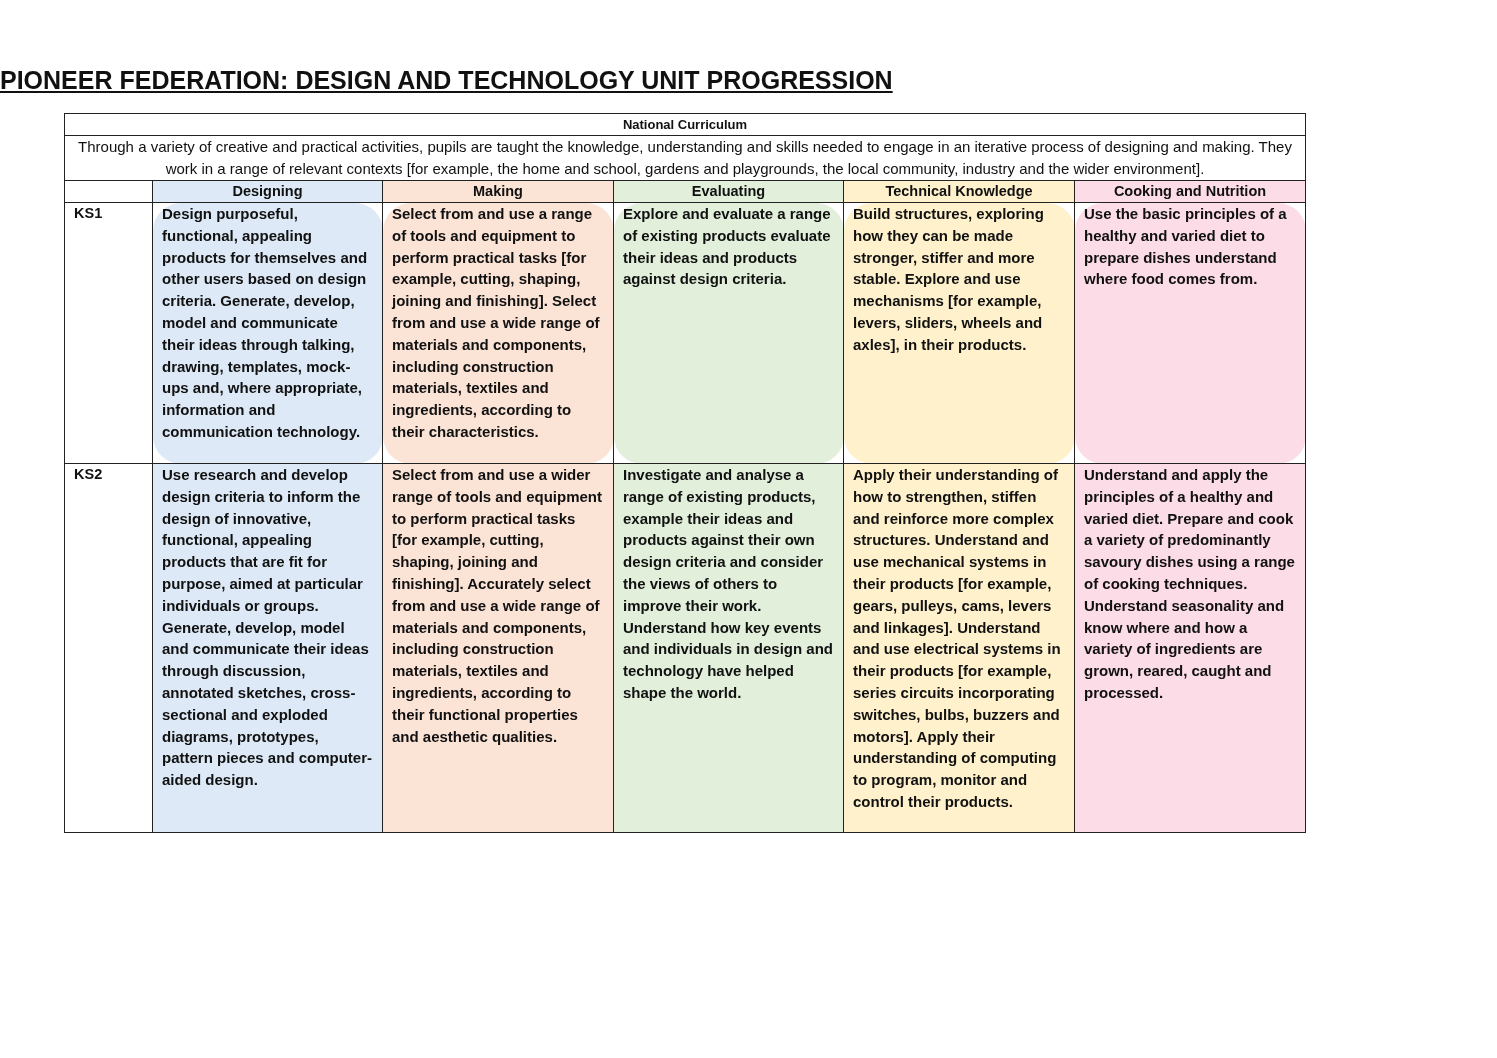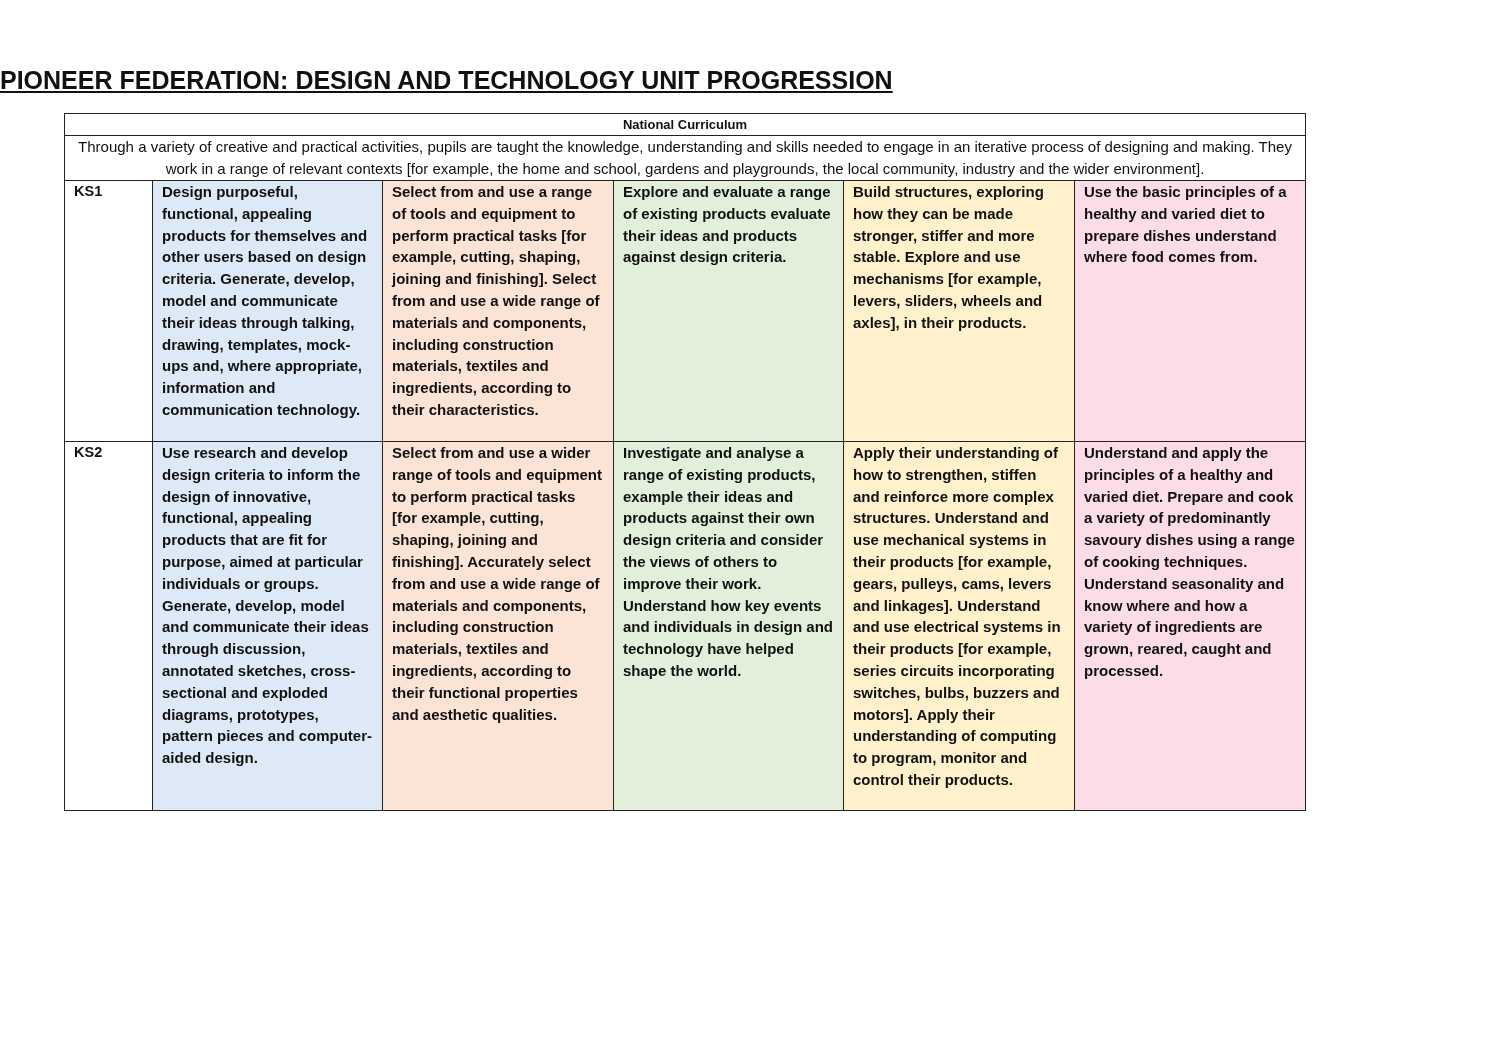--- a/index.html
+++ b/index.html
@@ -15,21 +15,21 @@
   table.grid td, table.grid th { border: 1px solid #222; vertical-align: top; padding: 0 9px; }
   .nc-head { text-align: center; font-weight: bold; font-size: 13px; height: 21px; padding: 0; line-height: 21px; }
   .nc-text { text-align: center; font-size: 15px; padding: 0 6px; line-height: 22px; }
   .col-head th { font-weight: bold; font-size: 14.5px; text-align: center; height: 21px; line-height: 21px; padding: 0; }
   .ks { font-weight: bold; font-size: 14.5px; }
   .c-design { background: #dde9f6; }
   .c-making { background: #fbe3d6; }
   .c-eval { background: #e2efdb; }
   .c-tech { background: #fff1cc; }
   .c-cook { background: #fcdce7; }
-  tr.ks1 td { height: 260px; }
+  tr.ks1 td { height: 260px; border-radius: 28px; }
   tr.ks2 td { height: 368px; }
   td.cell { padding-top: 0; font-weight: bold; }
 </style>
 </head>
 <body>
 
 <div class="title">PIONEER FEDERATION: DESIGN AND TECHNOLOGY UNIT PROGRESSION</div>
 
 <table class="grid">
   <colgroup>
@@ -40,20 +40,28 @@
     <col style="width:231px">
     <col style="width:231px">
   </colgroup>
   <tbody>
       <tr>
     <td colspan="6" class="nc-head">National Curriculum</td>
   </tr>
   <tr>
     <td colspan="6" class="nc-text">Through a variety of creative and practical activities, pupils are taught the knowledge, understanding and skills needed to engage in an iterative process of designing and making. They work in a range of relevant contexts [for example, the home and school, gardens and playgrounds, the local community, industry and the wider environment].</td>
   </tr>
+  <tr class="col-head">
+    <th></th>
+    <th class="c-design">Designing</th>
+    <th class="c-making">Making</th>
+    <th class="c-eval">Evaluating</th>
+    <th class="c-tech">Technical Knowledge</th>
+    <th class="c-cook">Cooking and Nutrition</th>
+  </tr>
   <tr class="ks1">
     <td class="ks">KS1</td>
     <td class="cell c-design">Design purposeful, functional, appealing products for themselves and other users based on design criteria. Generate, develop, model and communicate their ideas through talking, drawing, templates, mock-ups and, where appropriate, information and communication technology.</td>
     <td class="cell c-making">Select from and use a range of tools and equipment to perform practical tasks [for example, cutting, shaping, joining and finishing]. Select from and use a wide range of materials and components, including construction materials, textiles and ingredients, according to their characteristics.</td>
     <td class="cell c-eval">Explore and evaluate a range of existing products evaluate their ideas and products against design criteria.</td>
     <td class="cell c-tech">Build structures, exploring how they can be made stronger, stiffer and more stable. Explore and use mechanisms [for example, levers, sliders, wheels and axles], in their products.</td>
     <td class="cell c-cook">Use the basic principles of a healthy and varied diet to prepare dishes understand where food comes from.</td>
   </tr>
   <tr class="ks2">
     <td class="ks">KS2</td>

